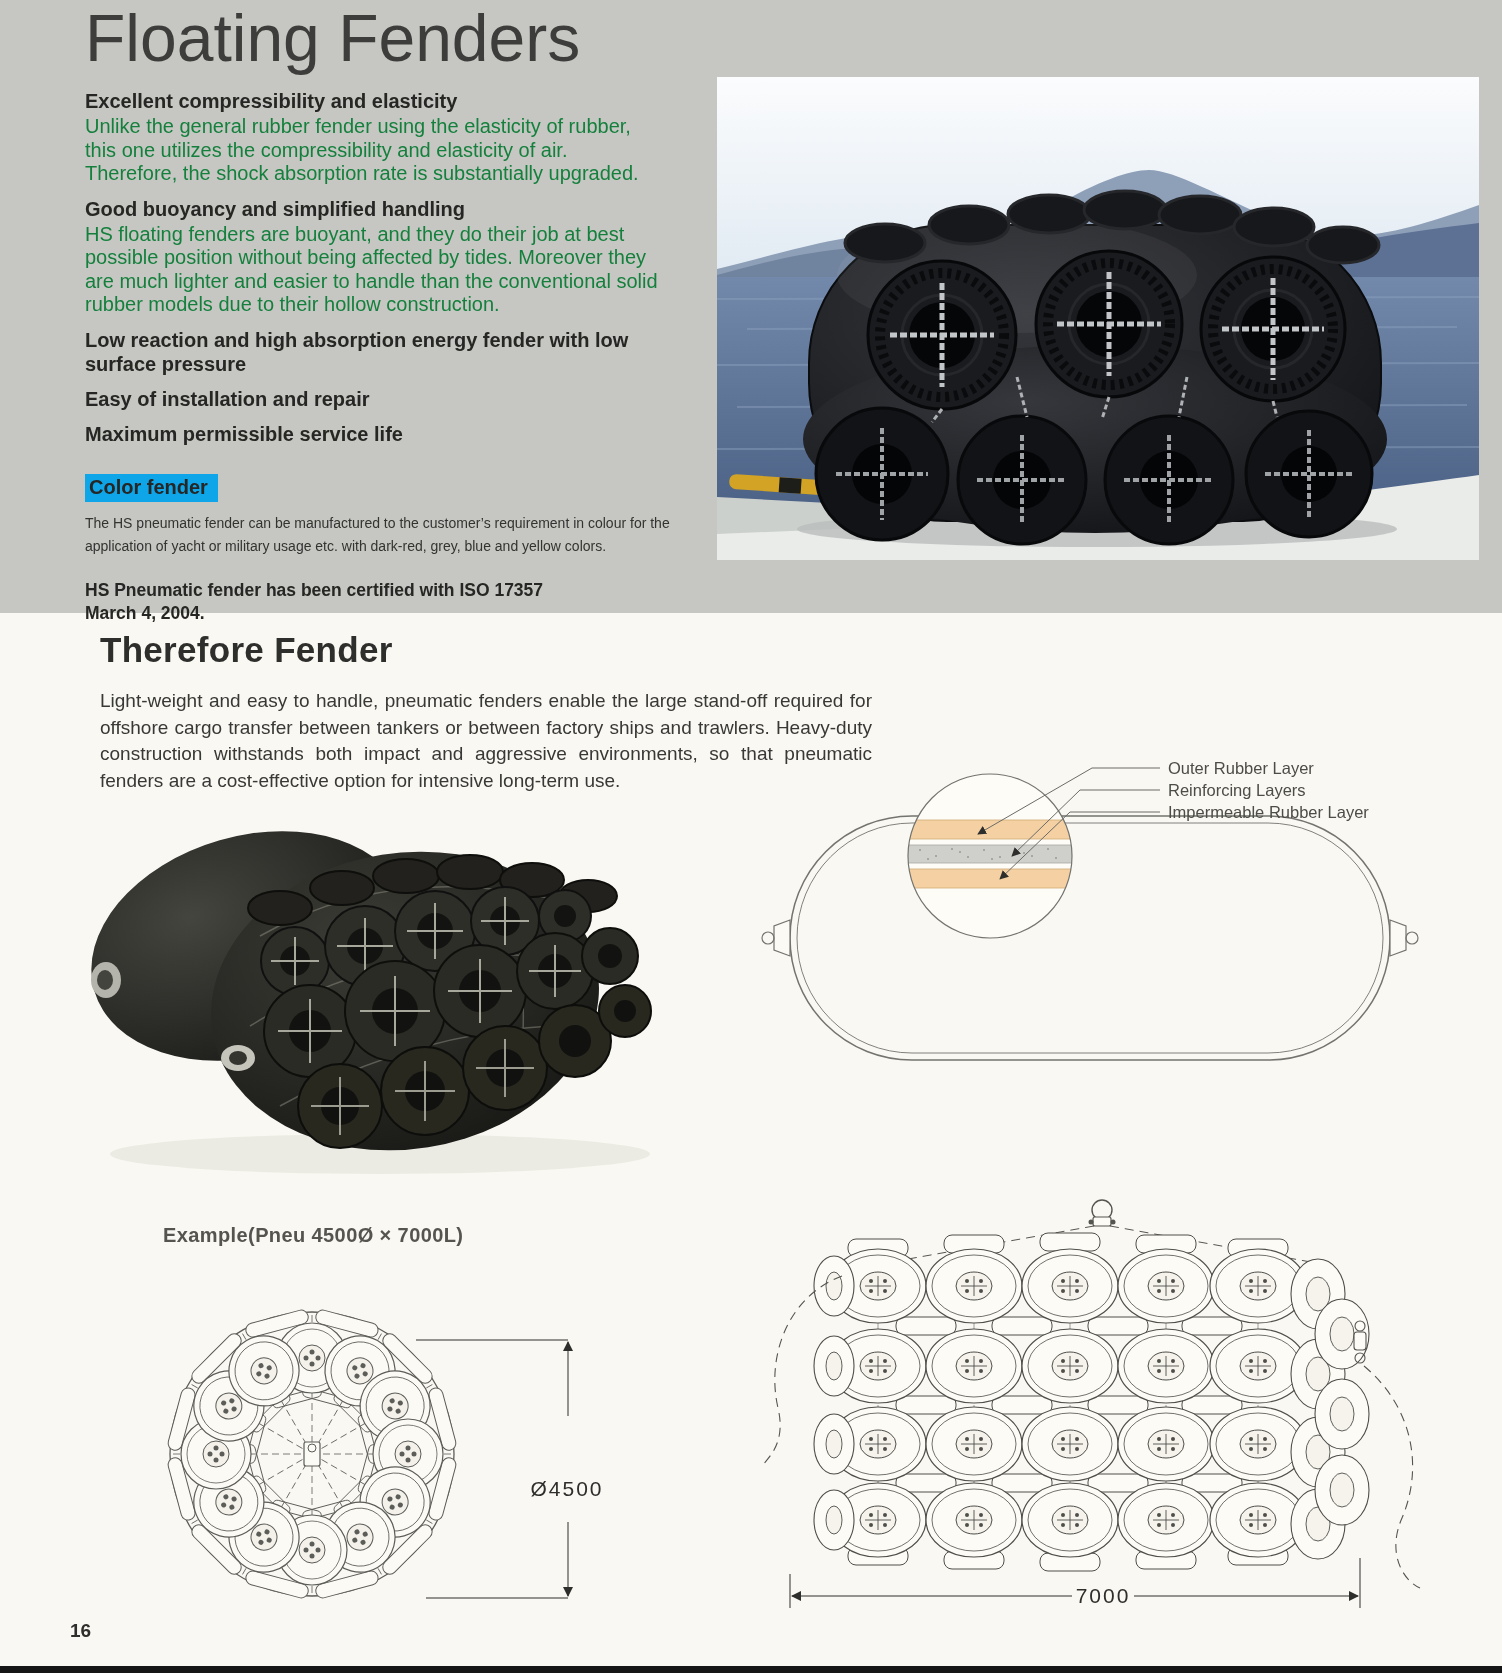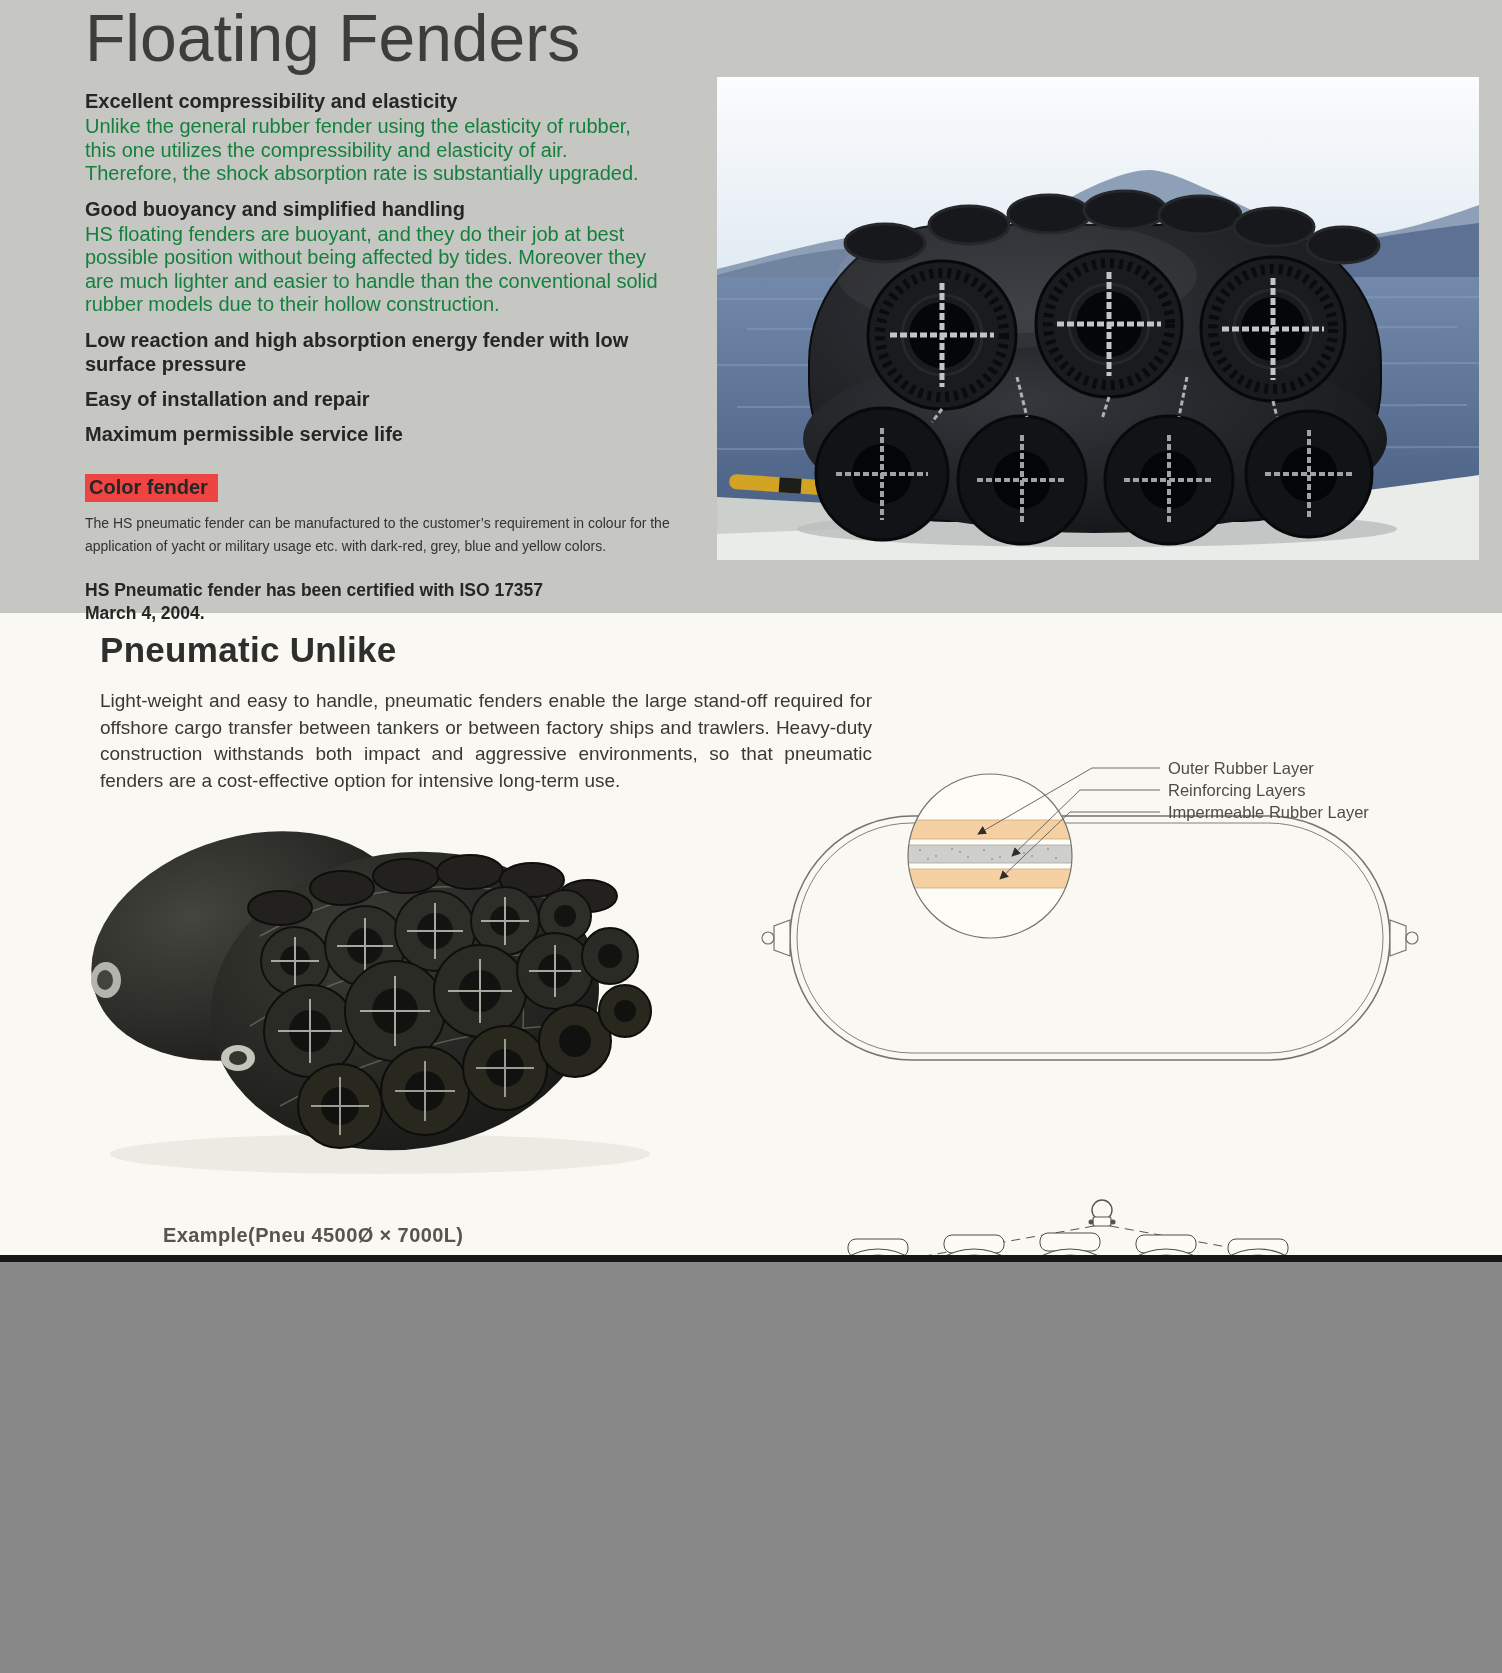--- a/index.html
+++ b/index.html
@@ -1,27 +1,27 @@
 <!DOCTYPE html>
 <html><head>
 <meta charset="utf-8">
 <style>
   html,body{margin:0;padding:0;background:#888;}
-  .sheet{position:relative;width:1502px;height:1262px;background:#faf8f2;
+  .sheet{position:relative;width:1502px;height:1673px;background:#faf8f2;
          font-family:"Liberation Sans",sans-serif;color:#2d2d2b;overflow:hidden;}
   .top-band{position:absolute;left:0;top:0;width:1502px;height:613px;background:#c6c7c2;}
   .bottom-strip{position:absolute;left:0;bottom:0;width:1502px;height:7px;background:#161616;}
 
   
   .top-col{position:absolute;left:85px;top:4px;width:600px;}
   .page-title{font-size:66px;font-weight:400;letter-spacing:0px;color:#3d3d3b;margin:0 0 16px 0;line-height:1.05;}
   .feat h3{font-size:20px;font-weight:700;color:#262624;margin:11px 0 2px 0;line-height:1.2;width:600px;}
   .feat p{font-size:20px;line-height:23.5px;margin:0;width:575px;color:#15803d;}
   .cf-block{margin-top:28px;}
-  .cf-chip{display:inline-block;background:#ef4444;padding:2px 10px 3px 4px;font-size:20px;font-weight:700;color:#262624;}
+  .cf-chip{display:inline-block;background:#0ea5e9;padding:2px 10px 3px 4px;font-size:20px;font-weight:700;color:#262624;}
   .cf-body{margin:10px 0 0 0;font-size:14px;line-height:23.5px;width:590px;color:#333331;}
   .cert{margin-top:20px;font-size:17.5px;font-weight:700;line-height:23px;color:#262624;}
 
   
   .photo{position:absolute;left:717px;top:77px;width:762px;height:483px;overflow:hidden;}
 
   
   .pf-title{position:absolute;left:100px;top:630px;margin:0;font-size:35px;font-weight:700;color:#2e2e2c;letter-spacing:0.3px;}
   .pf-intro{position:absolute;left:100px;top:688px;width:772px;margin:0;font-size:19px;line-height:26.5px;color:#383836;text-align:justify;}
   .cross-section{position:absolute;left:740px;top:688px;width:722px;height:402px;}
@@ -192,21 +192,21 @@
           <line x1="225" y1="332" x2="215" y2="345"></line>
             <line x1="392" y1="320" x2="385" y2="342"></line>
           <line x1="556" y1="324" x2="560" y2="340"></line>
             <line x1="300" y1="300" x2="310" y2="340"></line>
           <line x1="470" y1="300" x2="462" y2="340"></line>
         </g>
       </g>
     </svg>
   </div>
 
-  <h2 class="pf-title">Pneumatic Unlike</h2>
+  <h2 class="pf-title">Therefore Fender</h2>
   <p class="pf-intro">Light-weight and easy to handle, pneumatic fenders enable the large stand-off required for offshore cargo transfer between tankers or between factory ships and trawlers. Heavy-duty construction withstands both impact and aggressive environments, so that pneumatic fenders are a cost-effective option for intensive long-term use.</p>
 
   <div class="cross-section">
     <svg width="722" height="402" viewBox="0 0 722 402">
       <defs>
         <clipPath id="magClip">
             <circle cx="250" cy="168" r="82"></circle>
           </clipPath>
         <marker id="arrw" viewBox="0 0 10 10" refX="9" refY="5" markerWidth="9" markerHeight="9" orient="auto-start-reverse">
           <path d="M0,0 L10,5 L0,10 Z" fill="#2e2e2c"></path>

